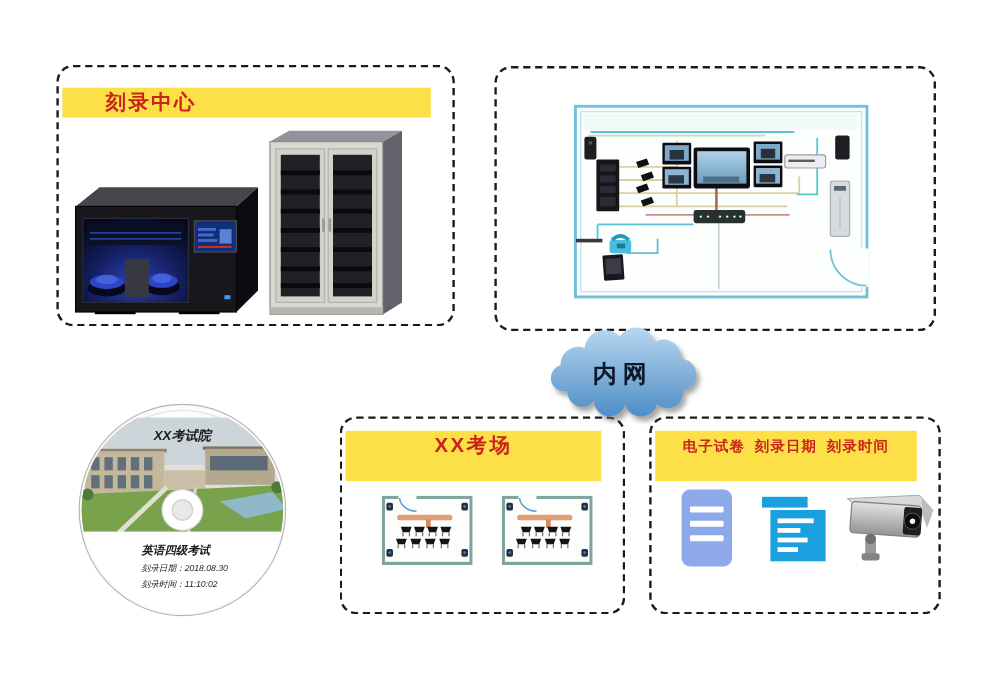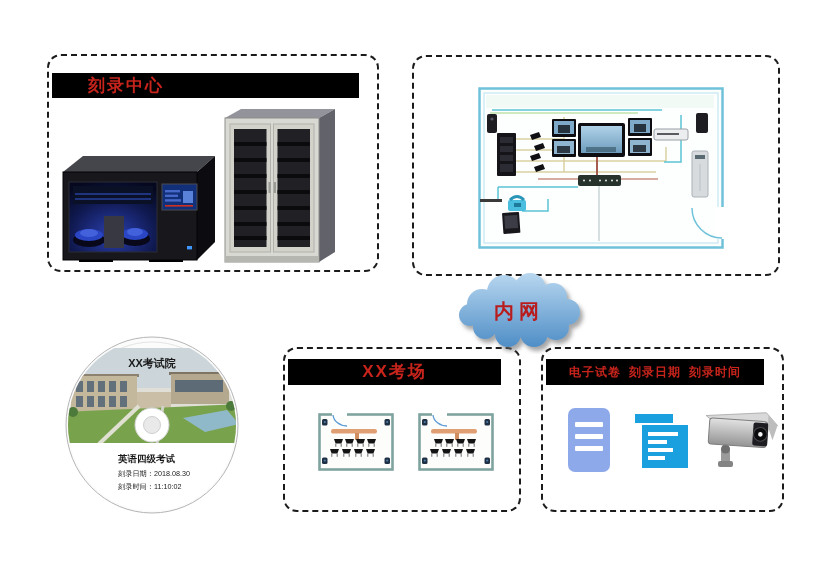--- a/index.html
+++ b/index.html
@@ -3,35 +3,35 @@
 <meta charset="utf-8">
 <style>
   html,body{margin:0;padding:0;background:#fff;}
   body{font-family:"Liberation Sans",sans-serif;}
   .stage{position:relative;width:832px;height:570px;background:#fff;overflow:hidden;}
   .dashed-box{position:absolute;border:2px dashed #1b1b1b;border-radius:14px;background:#fff;}
   .box-archive{left:47px;top:54px;width:328px;height:214px;}
   .box-room{left:412px;top:55px;width:364px;height:217px;}
   .box-examroom{left:283px;top:347px;width:234px;height:161px;}
   .box-files{left:541px;top:347px;width:239px;height:161px;}
-  .band{position:absolute;left:3px;right:18px;background:#000000;}
+  .band{position:absolute;left:3px;right:18px;background:#fde047;}
   .band-archive{top:17px;height:25px;}
-  .band-low{top:10px;height:26px;}
+  .band-low{top:10px;height:42px;}
   .red-label{position:absolute;top:0;font-size:17px;line-height:25px;font-weight:bold;color:#c9241c;letter-spacing:2px;white-space:nowrap;}
   .band-low .red-label{line-height:26px;}
   .lbl-burn{left:36px;}
   .lbl-arch{left:178px;}
   .band-center{text-align:center;}
   .band-center .red-label{position:static;display:inline-block;}
   .files-band{font-size:0;}
   .files-band .red-label{font-size:12px;letter-spacing:1px;margin:0 4px;}
   .icon-abs{position:absolute;}
   .cloud-wrap{position:absolute;left:450px;top:266px;width:138px;height:88px;z-index:6;}
-  .cloud-label{position:absolute;left:0;top:0;width:138px;height:88px;display:flex;align-items:center;justify-content:center;color:#b91c1c;font-size:20px;font-weight:bold;letter-spacing:5px;padding-top:2px;box-sizing:border-box;}
-  .disc-wrap{position:absolute;left:65px;top:336px;width:174px;height:178px;}
+  .cloud-label{position:absolute;left:0;top:0;width:138px;height:88px;display:flex;align-items:center;justify-content:center;color:#0f172a;font-size:20px;font-weight:bold;letter-spacing:5px;padding-top:2px;box-sizing:border-box;}
+  .disc-wrap{position:absolute;left:65px;top:336px;width:174px;height:178px;font-style:italic;}
   svg{display:block;}
   svg text{font-family:"Liberation Sans",sans-serif;}
 </style>
 </head>
 <body>
 
 <div class="stage">
 
   <svg width="0" height="0" style="position:absolute">
     <defs>

